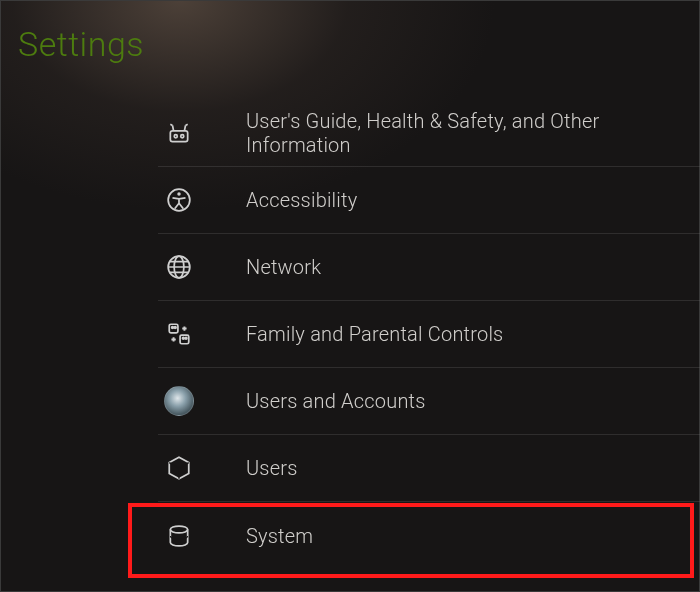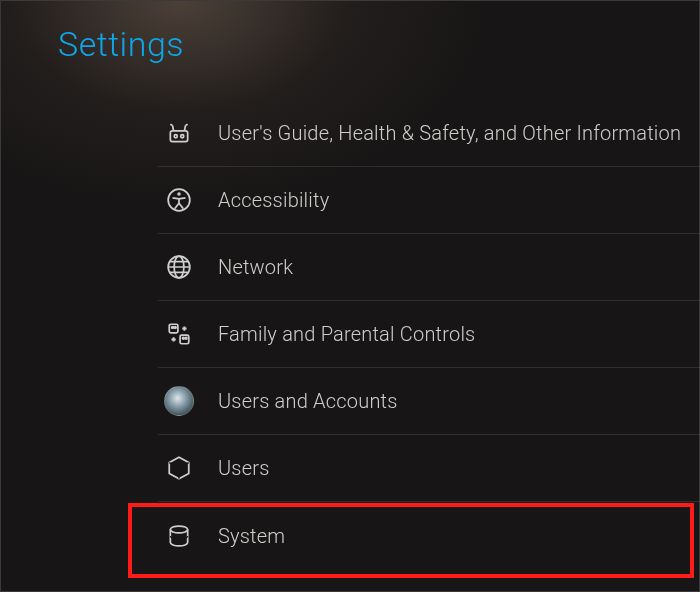--- a/index.html
+++ b/index.html
@@ -14,40 +14,40 @@
     position: absolute;
     inset: 0;
     border: 1px solid #3a3a3a;
   }
   .page-title {
     position: absolute;
     top: 24px;
     left: 18px;
     font-size: 34px;
     font-weight: 300;
-    color: #0ea5e9;
+    color: #4d7c0f;
     letter-spacing: 0.5px;
-    margin-left: 40px;
   }
   .menu {
     position: absolute;
     top: 100px;
     left: 158px;
     right: 0;
     display: flex;
     flex-direction: column;
   }
   .menu-item {
     display: flex;
     align-items: center;
     height: 67px;
     border-bottom: 1px solid rgba(120,120,120,0.25);
     padding-left: 4px;
     cursor: pointer;
     position: relative;
+    gap: 28px;
   }
   .menu-item:last-child { border-bottom: none; }
   .icon-wrap {
     width: 34px;
     height: 34px;
     display: flex;
     align-items: center;
     justify-content: center;
     margin-right: 22px;
     flex-shrink: 0;

